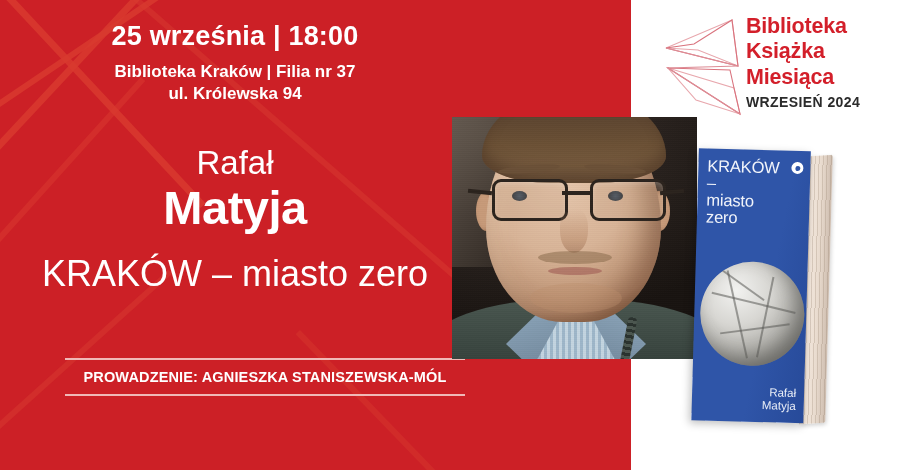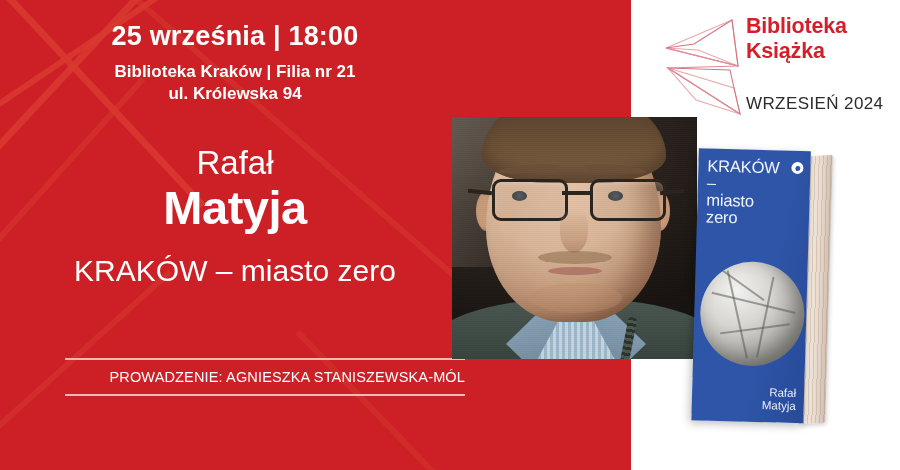--- a/index.html
+++ b/index.html
@@ -45,32 +45,32 @@
     position:absolute;left:0;top:146px;width:470px;text-align:center;color:#fff;
     z-index:5;
   }
   .author .first{
     font-size:33px;font-weight:300;line-height:1;margin-bottom:3px;
   }
   .author .last{
     font-size:47px;font-weight:bold;line-height:1.12;letter-spacing:-.5px;
   }
   .author .booktitle{
-    font-size:30px;font-weight:400;line-height:1;margin-top:21px;
+    font-size:36px;font-weight:400;line-height:1;margin-top:21px;
   }
 
   
   .host{
     position:absolute;left:65px;top:358px;width:400px;z-index:6;
     color:#fff;text-align:center;
   }
   .host .rule{height:2px;background:#f0b9b7;width:100%;}
   .host .host-text{
-    font-size:14.5px;font-weight:400;letter-spacing:.15px;
-    padding:9px 0 9px;white-space:nowrap;text-align:right;
+    font-size:14.5px;font-weight:700;letter-spacing:.15px;
+    padding:9px 0 9px;white-space:nowrap;
   }
 
   
   .photo{
     position:absolute;left:452px;top:117px;width:245px;height:242px;
     overflow:hidden;z-index:8;background:#241c18;
   }
   .photo .bg{
     position:absolute;inset:0;
     background:
@@ -188,21 +188,21 @@
     position:absolute;left:660px;top:12px;width:232px;height:108px;z-index:9;
   }
   .logo .mark{position:absolute;left:0;top:2px;width:88px;height:106px;}
   .logo .words{
     position:absolute;left:86px;top:2px;width:150px;
     color:#d31f2a;font-weight:bold;font-size:21.5px;line-height:1.18;
     letter-spacing:-.2px;
   }
   .logo .month{
     position:absolute;left:86px;top:82px;
-    color:#2b2b2b;font-weight:normal;font-size:17px;letter-spacing:.4px;
+    color:#2b2b2b;font-weight:bold;font-size:14px;letter-spacing:.4px;
   }
 
   
   .book{
     position:absolute;left:695px;top:150px;width:130px;height:278px;
     z-index:10;transform:rotate(1.6deg);
   }
   .book .pages{
     position:absolute;left:108px;top:4px;width:26px;height:268px;
     background:linear-gradient(90deg,#ded0c4 0%,#f3e7dc 28%,#e7d9cc 62%,#cdbcae 100%);
@@ -262,21 +262,21 @@
     <div class="diag d3"></div>
     <div class="diag d4"></div>
     <div class="diag d5"></div>
     <div class="diag d6"></div>
     <div class="diag d7"></div>
   </div>
 
   <div class="head">
     <div class="datetime">25 września | 18:00</div>
     <div class="venue">
-      <div>Biblioteka Kraków | Filia nr 21</div>
+      <div>Biblioteka Kraków | Filia nr 37</div>
       <div>ul. Królewska 94</div>
     </div>
   </div>
 
   <div class="author">
     <div class="first">Rafał</div>
     <div class="last">Matyja</div>
     <div class="booktitle">KRAKÓW – miasto zero</div>
   </div>
 
@@ -320,20 +320,21 @@
     <svg class="mark" viewBox="0 0 88 106">
       <polygon points="72,6 78,52 38,36 6,34" fill="none" stroke="#e8a7ad" stroke-width="1.1"></polygon>
       <polygon points="78,52 72,6 34,30 6,34" fill="none" stroke="#d9727d" stroke-width="1.1"></polygon>
       <polygon points="8,54 74,74 80,100 36,86" fill="none" stroke="#e8a7ad" stroke-width="1.1"></polygon>
       <polygon points="8,54 80,100 74,74 70,56" fill="none" stroke="#d9727d" stroke-width="1.1"></polygon>
       <path d="M6,34 L78,52 L8,54 L80,100" fill="none" stroke="#dd8d96" stroke-width="1.1"></path>
     </svg>
     <div class="words">
       <div>Biblioteka</div>
       <div>Książka</div>
+      <div>Miesiąca</div>
     </div>
     <div class="month">WRZESIEŃ 2024</div>
   </div>
 
   <div class="book">
     <div class="pages"></div>
     <div class="cover">
       <div class="title">
         <span>KRAKÓW –</span>
         <span class="l2">miasto zero</span>

